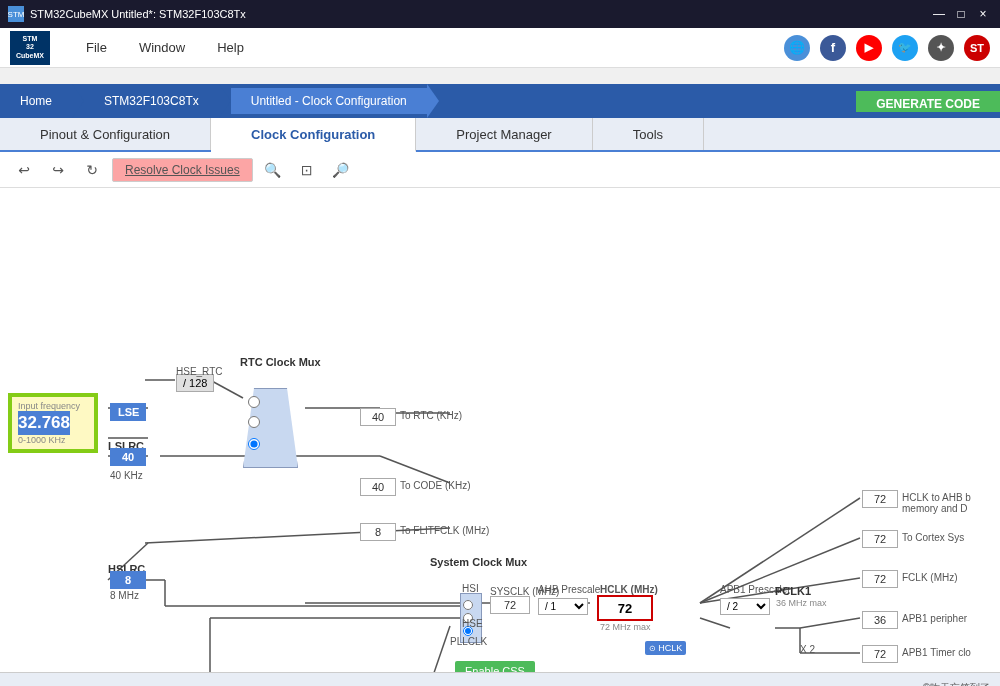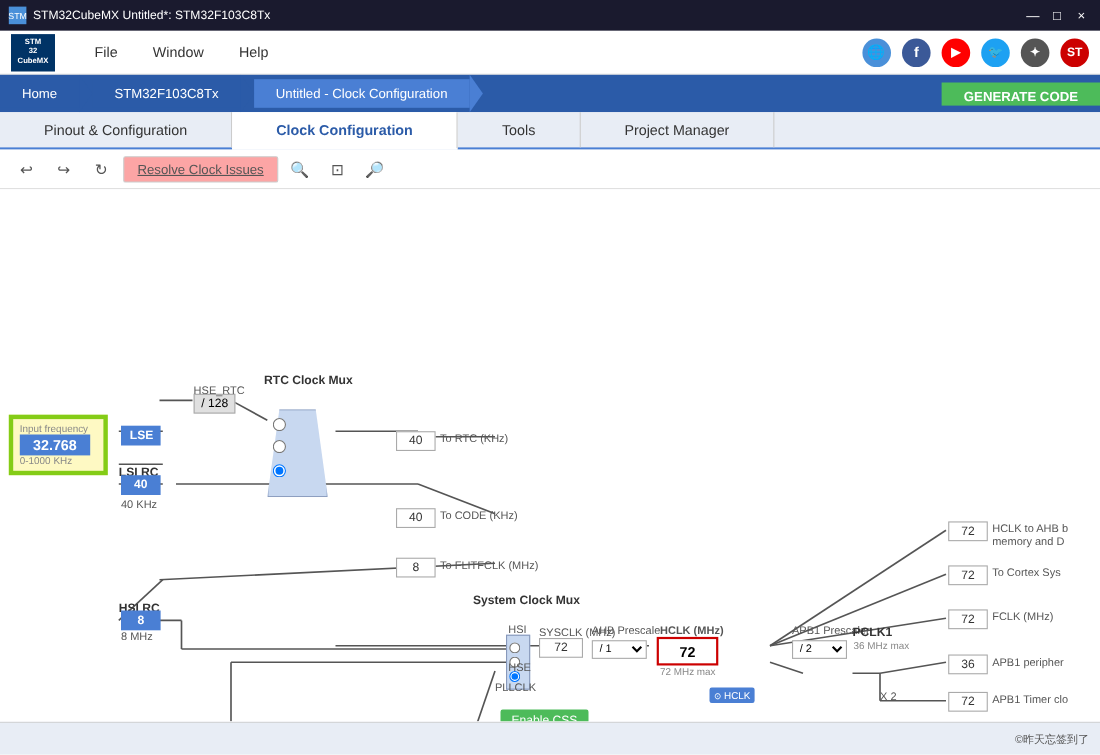--- a/index.html
+++ b/index.html
@@ -34,20 +34,21 @@
     .menu-right { margin-left: auto; display: flex; align-items: center; gap: 10px; }
     .social-icon { width: 26px; height: 26px; border-radius: 50%; display: flex; align-items: center; justify-content: center; font-size: 12px; font-weight: bold; }
 
     
     .breadcrumb-bar {
       background: #2b5ba8;
       height: 34px;
       display: flex;
       align-items: center;
       padding: 0 0 0 0;
+      margin-top: 16px;
     }
     .breadcrumb-item {
       background: #2b5ba8;
       color: #fff;
       padding: 6px 20px;
       font-size: 12px;
       position: relative;
       display: flex;
       align-items: center;
     }
@@ -301,24 +302,24 @@
 </div>
 
 <div class="tab-bar">
   <div class="tab">
     <span>Pinout &amp; Configuration</span>
   </div>
   <div class="tab active">
     <span>Clock Configuration</span>
   </div>
   <div class="tab">
+    <span>Project Manager</span>
+  </div>
+  <div class="tab">
     <span>Tools</span>
-  </div>
-  <div class="tab">
-    <span>Project Manager</span>
   </div>
 </div>
 
 <div class="toolbar">
   <button class="toolbar-btn">↩</button>
   <button class="toolbar-btn">↪</button>
   <button class="toolbar-btn">↻</button>
   <button class="resolve-btn">Resolve Clock Issues</button>
   <button class="toolbar-btn">🔍</button>
   <button class="toolbar-btn">⊡</button>
@@ -390,21 +391,21 @@
 
       <line x1="410" y1="565" x2="430" y2="565" stroke="#555" stroke-width="1.5"></line>
       <line x1="430" y1="565" x2="430" y2="605" stroke="#555" stroke-width="1.5"></line>
       <line x1="430" y1="605" x2="440" y2="605" stroke="#555" stroke-width="1.5"></line>
       <line x1="485" y1="605" x2="540" y2="605" stroke="#555" stroke-width="1.5"></line>
     </svg>
 
     <div class="input-freq-box" style="left:8px;top:205px;width:90px;">
       <div style="font-size:9px;color:#888;">Input frequency</div>
       <div style="display:flex;align-items:center;gap:2px;">
-        <div class="blue-box" style="font-size:13px;padding:2px 12px;">32.768</div>
+        <div class="blue-box" style="font-size:17px;padding:2px 0;">32.768</div>
       </div>
       <div style="font-size:9px;color:#888;">0-1000 KHz</div>
     </div>
 
     <div class="blue-box" style="position:absolute;left:110px;top:215px;width:36px;">
       <span>LSE</span>
     </div>
 
     <div class="label-bold" style="left:108px;top:252px;">LSI RC</div>
 

